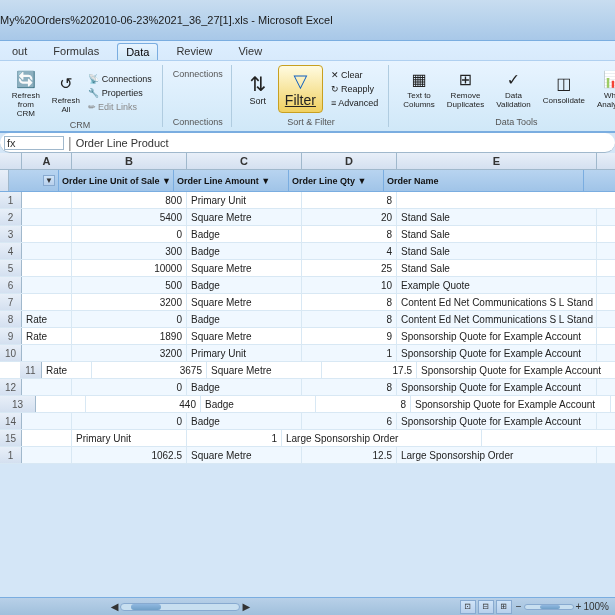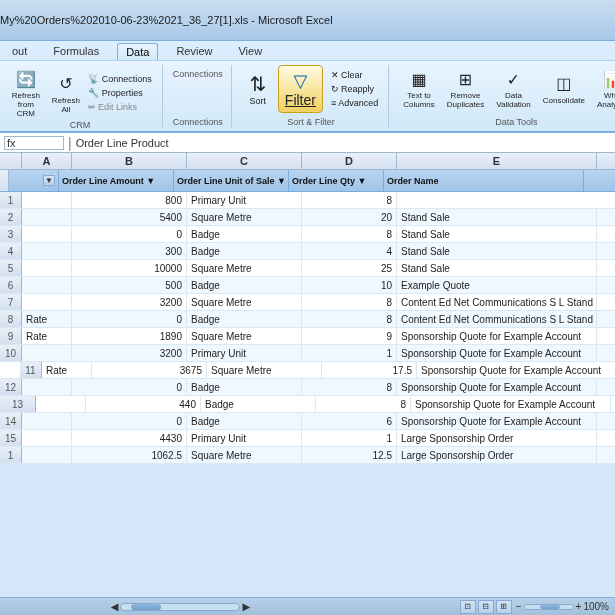--- a/index.html
+++ b/index.html
@@ -158,20 +158,21 @@
 
     
     .formula-bar {
       display: flex;
       align-items: center;
       background: white;
       border-bottom: 1px solid #a0b8cc;
       padding: 1px 4px;
       gap: 4px;
       height: 20px;
+      border-radius: 10px;
     }
 
     .name-box {
       width: 60px;
       font-size: 11px;
       border: 1px solid #a0b8cc;
       padding: 0 2px;
       color: #333;
     }
 
@@ -451,25 +452,25 @@
     <div class="col-header col-c">C</div>
     <div class="col-header col-d">D</div>
     <div class="col-header col-e">E</div>
   </div>
 
   <div class="table-header-row">
     <div class="cell row-num col-header"></div>
     <div class="th-cell col-a">
       <span class="filter-arrow">▼</span>
     </div>
+    <div class="th-cell col-c">
+      <span style="font-size:9px;overflow:hidden;white-space:nowrap;">Order Line Unit of Sale ▼</span>
+    </div>
     <div class="th-cell col-b">
       <span style="font-size:9px;overflow:hidden;white-space:nowrap;">Order Line Amount ▼</span>
-    </div>
-    <div class="th-cell col-c">
-      <span style="font-size:9px;overflow:hidden;white-space:nowrap;">Order Line Unit of Sale ▼</span>
     </div>
     <div class="th-cell col-d">
       <span style="font-size:9px;overflow:hidden;white-space:nowrap;">Order Line Qty ▼</span>
     </div>
     <div class="th-cell col-e">
       <span style="font-size:9px;overflow:hidden;white-space:nowrap;">Order Name</span>
     </div>
   </div>
 
   <div id="data-rows">
@@ -580,21 +581,20 @@
       <div class="cell row-num" style="width:22px;min-width:22px;">14</div>
       <div class="cell col-a"></div>
       <div class="cell cell-num col-b">0</div>
       <div class="cell col-c">Badge</div>
       <div class="cell cell-num col-d">6</div>
       <div class="cell col-e">Sponsorship Quote for Example Account</div>
     </div>
       <div class="data-row">
       <div class="cell row-num" style="width:22px;min-width:22px;">15</div>
       <div class="cell col-a"></div>
-      <div class="cell cell-num col-b">4430</div>
       <div class="cell col-c">Primary Unit</div>
       <div class="cell cell-num col-d">1</div>
       <div class="cell col-e">Large Sponsorship Order</div>
     </div>
       <div class="data-row">
       <div class="cell row-num" style="width:22px;min-width:22px;">1</div>
       <div class="cell col-a"></div>
       <div class="cell cell-num col-b">1062.5</div>
       <div class="cell col-c">Square Metre</div>
       <div class="cell cell-num col-d">12.5</div>

